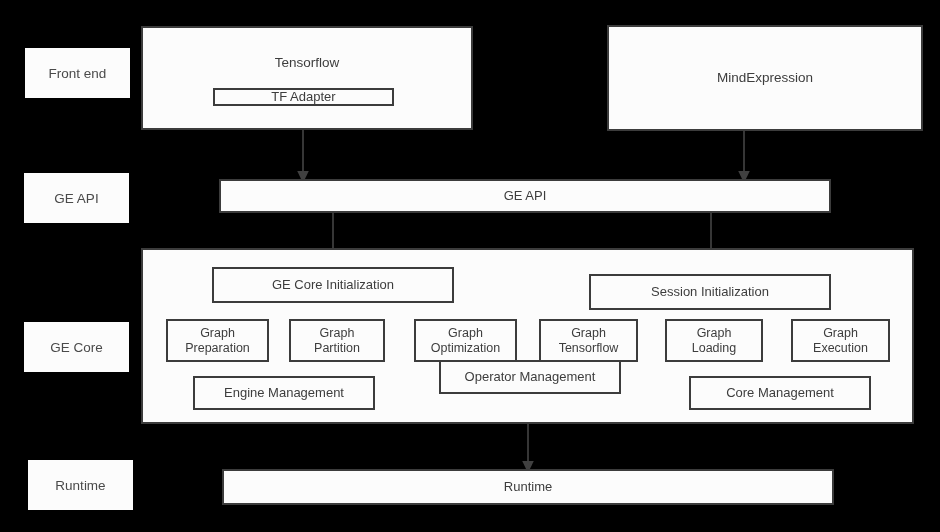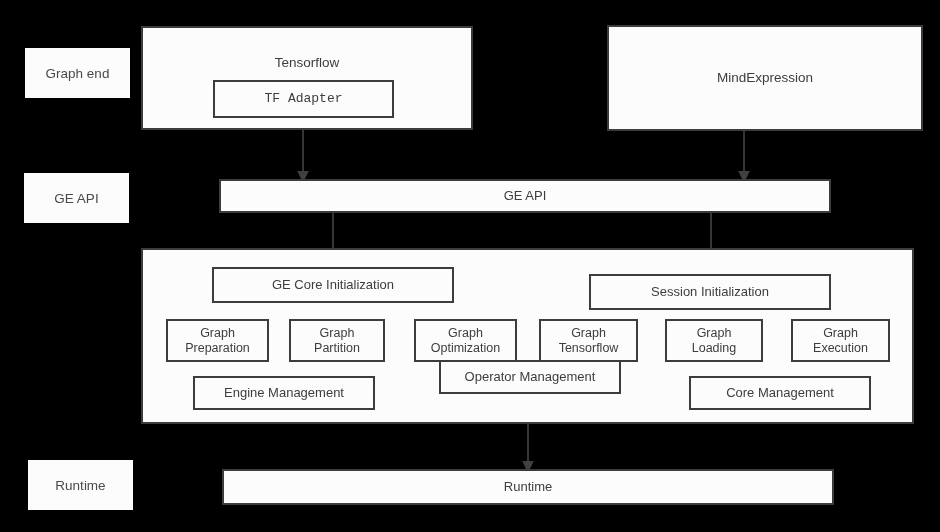--- a/index.html
+++ b/index.html
@@ -32,26 +32,27 @@
     </defs>
     <g id="connlines" stroke="#404040" stroke-width="1.7" fill="none">
         <line x1="303" y1="114" x2="303" y2="177" marker-end="url(#arrowhead)"></line>
         <line x1="744" y1="131" x2="744" y2="177" marker-end="url(#arrowhead)"></line>
         <line x1="333" y1="213" x2="333" y2="272" marker-end="url(#arrowhead)"></line>
         <line x1="711" y1="213" x2="711" y2="272" marker-end="url(#arrowhead)"></line>
         <line x1="528" y1="424" x2="528" y2="467" marker-end="url(#arrowhead)"></line>
       </g>
   </svg>
 
-  <div class="plain lbl" style="left: 25px; top: 48px; width: 105px; height: 50px;">Graph end</div>
+  <div class="plain lbl" style="left: 25px; top: 48px; width: 105px; height: 50px;">Front end</div>
   <div class="plain lbl" style="left: 24px; top: 173px; width: 105px; height: 50px;">GE API</div>
+  <div class="plain lbl" style="left: 24px; top: 322px; width: 105px; height: 50px;">GE Core</div>
   <div class="plain lbl" style="left: 28px; top: 460px; width: 105px; height: 50px;">Runtime</div>
 
   <div class="box grp" style="left: 141px; top: 26px; width: 332px; height: 104px;">Tensorflow</div>
-  <div class="box bar" style="left: 213px; top: 80px; width: 181px; height: 38px; font-family: Liberation Mono, monospace;">TF Adapter</div>
+  <div class="box bar" style="left: 213px; top: 88px; width: 181px; height: 18px;">TF Adapter</div>
   <div class="box lbl" style="left: 587px; top: 25px; width: 316px; height: 106px; margin-left: 20px;">MindExpression</div>
 
   <div class="box bar" style="left: 219px; top: 179px; width: 612px; height: 34px;">GE API</div>
 
   <div class="container" style="left: 141px; top: 248px; width: 773px; height: 176px;"></div>
 
   <div class="box bar" style="left: 212px; top: 267px; width: 242px; height: 36px;">GE Core Initialization</div>
   <div class="box bar" style="left: 589px; top: 274px; width: 242px; height: 36px;">Session Initialization</div>
 
   <div class="box sm" style="left: 166px; top: 319px; width: 103px; height: 43px;">

